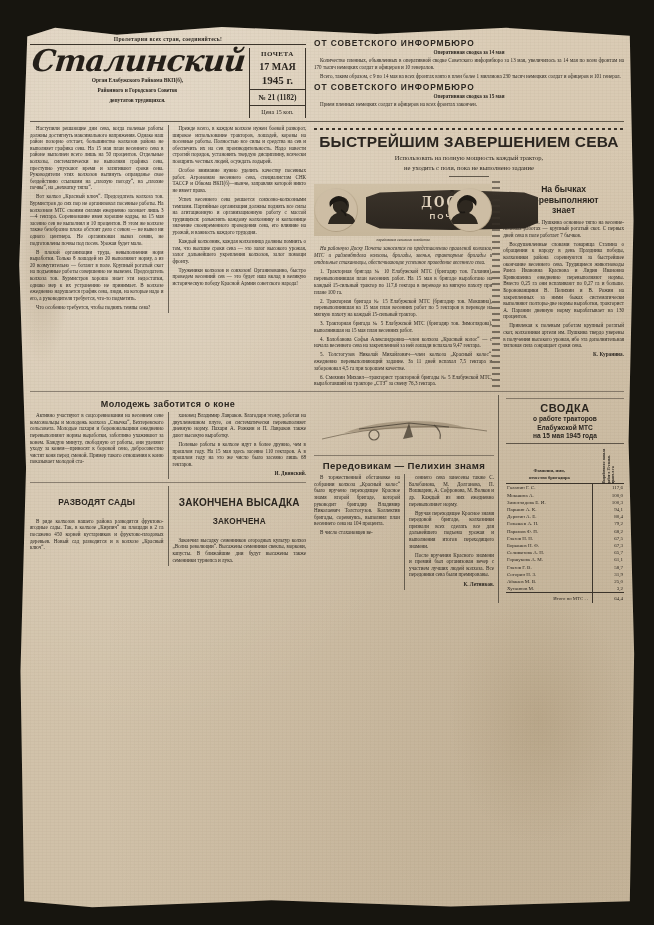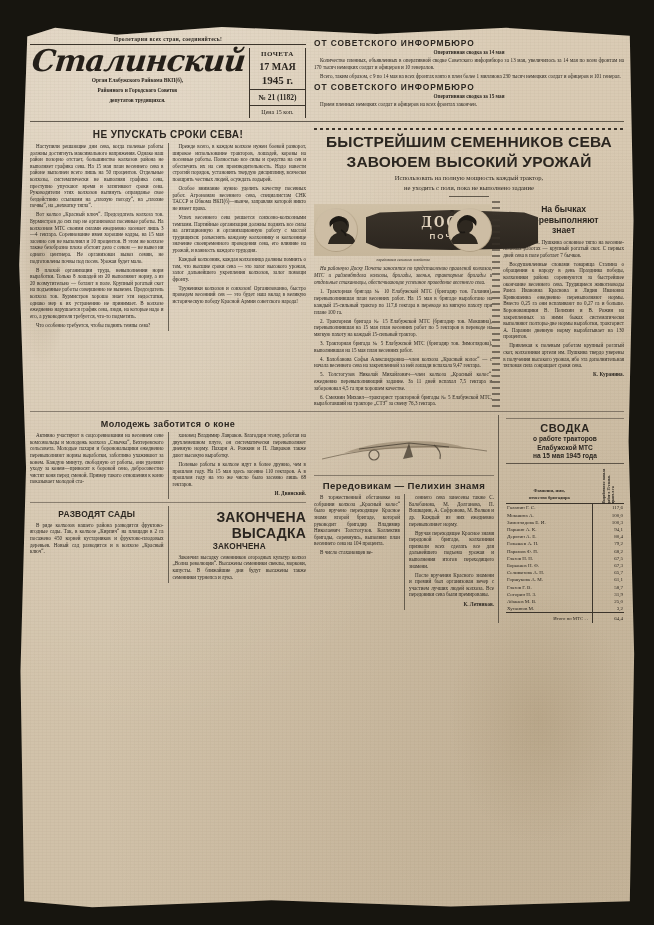--- a/index.html
+++ b/index.html
@@ -62,21 +62,21 @@
         letter-spacing:.9px;margin:2px 0 1px;}
   .hl-sub{font-size:5.2px;font-weight:bold;text-align:center;margin-bottom:2px;}
   .hl-art{font-family:"Liberation Sans",sans-serif;font-weight:bold;font-size:10px;
           text-align:center;letter-spacing:.4px;margin:4px 0 3px;}
   .hl-big{font-family:"Liberation Sans",sans-serif;font-weight:bold;font-size:15.5px;
           line-height:17px;text-align:center;letter-spacing:.2px;margin:3px 0;}
   .hl-lead{font-size:6.6px;line-height:9px;text-align:center;margin:3px 6px 4px;}
   .hl-col{font-family:"Liberation Sans",sans-serif;font-weight:bold;font-size:8.6px;
           line-height:10.5px;text-align:center;margin:3px 0;}
   .hl-sec{font-family:"Liberation Sans",sans-serif;font-weight:bold;font-size:9.5px;
-          text-align:center;letter-spacing:.2px;margin:3px 0;}
+          text-align:center;letter-spacing:.2px;margin:11px 0;}
   .dotrule{height:3px;margin:2px 0;
     background-image:repeating-linear-gradient(90deg,#3b342b 0 3px,transparent 3px 6px);
     background-size:6px 2px;background-repeat:repeat-x;background-position:0 50%;}
 
   
   .row{display:flex;}
   .cL{width:276px;}
   .cR{width:310px;margin-left:8px;}
   .vline{width:1px;background:#3b342b;opacity:.7;margin:0 4px;}
   .t1{width:136px;}
@@ -167,43 +167,41 @@
           <div class="hl-sub">Оперативная сводка за 15 мая</div>
           <p class="p ind">Прием пленных немецких солдат и офицеров на всех фронтах закончен.</p>
         </div>
       </div>
 
       <div class="rule"></div>
 
       <div class="row">
 
         <div class="cL">
-          <div class="hl-art">НЕ УПУСКАТЬ СРОКИ СЕВА!</div>
           <div class="row">
             <div class="t1">
               <p class="p ind">Наступили решающие дни сева, когда полевые работы должны достигнуть максимального напряжения. Однако наш район позорно отстает, большинство колхозов района не выполняет графика сева. На 15 мая план весеннего сева в районе выполнен всего лишь на 50 процентов. Отдельные колхозы, систематически не выполняя графика сева, преступно упускают время и затягивают сроки сева. Руководители этих колхозов вытянуть оправданье свое бездействию ссылками на „плохую погоду“, на „плохие почвы“, на „нехватку тягла“.</p>
               <p class="p ind">Вот колхоз „Красный ключ“. Председатель колхоза тов. Бурмистров до сих пор не организовал посевные работы. На колхозном МТС своими силами ежедневно засевает лишь 3—4 гектара. Соревнование имея хорошие кадры, на 15 мая засеяно сев не выполнил и 10 процентов. В этом же колхозе также безобразно плохо обстоит дело с севом — не вывез ни одного центнера. Не организован вывоз семян, не подготовлены почвы под посев. Урожая будет мало.</p>
               <p class="p ind">В плохой организации труда, невыполнении норм выработки. Только 8 лошадей из 20 выполняют норму, а из 20 возмутительно — ботают в поле. Крупный рогатый скот на подъемные работы совершенно не вывезен. Председатель колхоза тов. Бурмистров хорошо знает эти недостатки, однако мер к их устранению не принимает. В колхозе ежедневно нарушается график сева, люди, на которые надо и его, а руководителя требуется, что-то подметить.</p>
               <p class="p ind">Что особенно требуется, чтобы поднять темпы сева?</p>
             </div>
             <div class="vline"></div>
             <div class="t2">
               <p class="p ind">Прежде всего, в каждом колхозе нужен боевой разворот, широкое использование тракторов, лошадей, коровы на посевные работы. Полностью все силы и средства на сев и обеспечить их на сев производительность. Надо навести строгий порядок, установить твердую дисциплину, всячески поощрять честных людей, осуждать лодырей.</p>
               <p class="p ind">Особое внимание нужно уделить качеству посевных работ. Агрономам весеннего сева, специалистам СНК ТАССР и Обкома ВКП(б)—нынче, заправляя которой никто не имеет права.</p>
               <p class="p ind">Успех весеннего сева решается совхозно-колхозными темпами. Партийные организации должны поднять все силы на агитационную и организационную работу с массой трудящихся: разъяснять каждому колхознику и колхознице значение своевременного проведения сева, его влияние на урожай, и важность каждого трудодня.</p>
               <p class="p ind">Каждый колхозник, каждая колхозница должны помнить о том, что высшие сроки сева — это залог высокого урожая, залог дальнейшего укрепления колхозов, залог помощи фронту.</p>
               <p class="p ind">Труженики колхозов и совхозов! Организованно, быстро проведем весенний сев — это будет наш вклад в великую историческую победу Красной Армии советского народа!</p>
             </div>
           </div>
         </div>
 
         <div class="cR">
           <div class="dotrule"></div>
-          <div class="hl-big">БЫСТРЕЙШИМ СЕМЕННИКОВ СЕВА</div>
-          <div class="hl-big">ЗАВОЮЕМ ВЫСОКИЙ УРОЖАЙ</div>
+          <div class="hl-big">БЫСТРЕЙШИМ ЗАВЕРШЕНИЕМ СЕВА</div>
           <div class="hl-lead">Использовать на полную мощность каждый трактор,</div>
           <div class="hl-lead" style="margin-top:-3px;">не уходить с поля, пока не выполнено задание</div>
           <div class="rule short"></div>
 
           <div class="row">
 
             <div class="t4">
               <div class="plate">
                 <div class="portrait" style="left:0;">
                   <svg width="44" height="44" viewBox="0 0 44 44">
@@ -272,21 +270,21 @@
 
           <div class="rule thin"></div>
 
           <div class="row">
             <div class="t1">
               <div class="hl-sec" style="font-size:8.4px;">РАЗВОДЯТ САДЫ</div>
               <p class="p ind">В ряде колхозов нашего района разводятся фруктово-ягодные сады. Так, в колхозе „Кирпич“ на площади в 2 га посажено 450 корней кустарников и фруктово-плодовых деревьев. Новый сад разводится и в колхозе „Красный ключ“.</p>
             </div>
             <div class="vline"></div>
             <div class="t2">
-              <div class="hl-sec" style="font-size:14px;text-align:right;">ЗАКОНЧЕНА ВЫСАДКА</div>
+              <div class="hl-sec" style="font-size:10px;">ЗАКОНЧЕНА ВЫСАДКА</div>
               <div class="hl-sec" style="font-size:8.2px;margin-top:-2px;">ЗАКОНЧЕНА</div>
               <p class="p ind">Закончил высадку семенников огородных культур колхоз „Волна революции“. Высажены семенники свеклы, моркови, капусты. В ближайшие дни будут высажены также семенники турнепса и лука.</p>
             </div>
           </div>
         </div>
 
         <div class="cR">
           <div class="row">
             <div class="t4">
 

